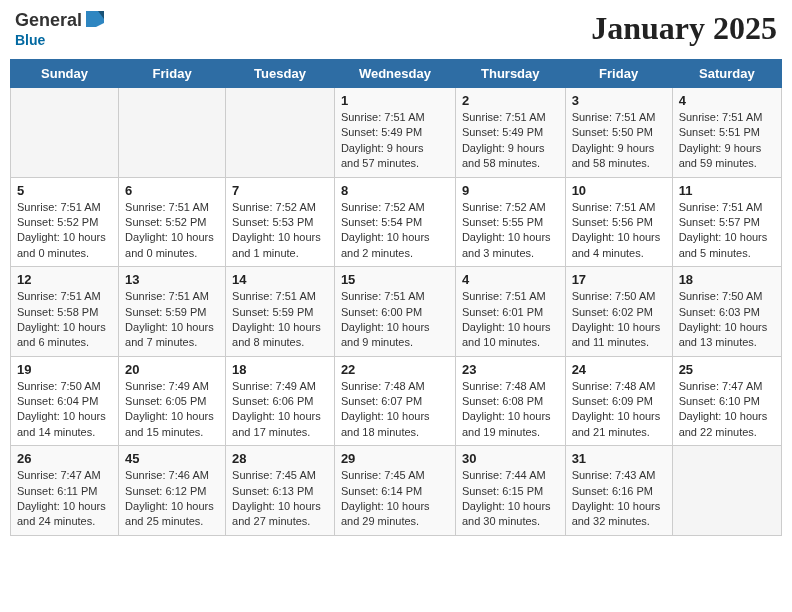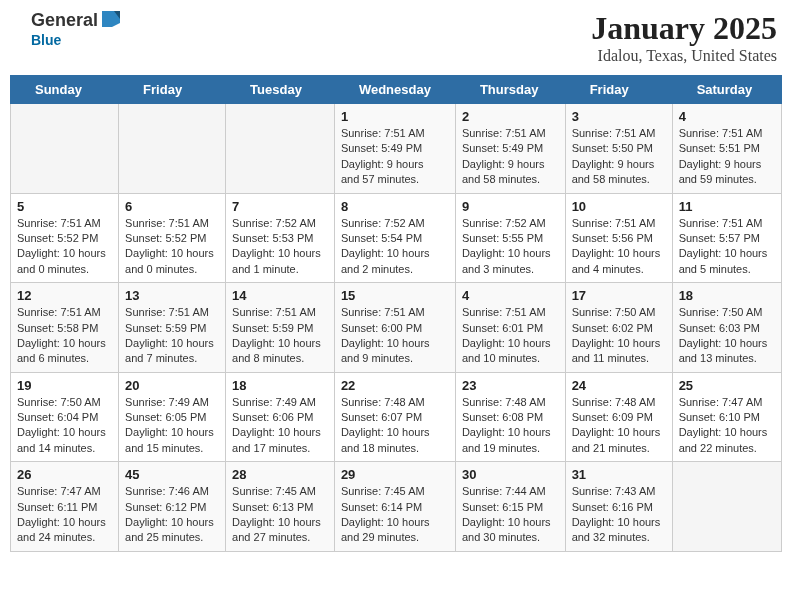--- a/index.html
+++ b/index.html
@@ -9,21 +9,20 @@
       width: 792px;
       min-height: 612px;
       padding: 10px;
     }
     .header {
       display: flex;
       justify-content: space-between;
       align-items: flex-start;
       margin-bottom: 10px;
       padding: 0 5px;
-      margin-left: 16px;
     }
     .logo {
       display: flex;
       flex-direction: column;
       align-items: flex-start;
     }
     .logo-row {
       display: flex;
       align-items: center;
     }
@@ -41,21 +40,21 @@
       color: #444;
     }
     .calendar {
       width: 100%;
       border-collapse: collapse;
       border: 1px solid #bbb;
     }
     .calendar th {
       background: #2e6da4;
       color: #fff;
-      text-align: left;
+      text-align: center;
       padding: 6px 24px;
       font-size: 13px;
       border: 1px solid #2e6da4;
     }
     .calendar td {
       vertical-align: top;
       padding: 5px 6px;
       border: 1px solid #ccc;
       font-size: 11px;
       color: #222;
@@ -97,21 +96,20 @@
           <polygon points="14,2 20,2 20,10" fill="#1a5276"></polygon>
         </svg>
       </span>
     </div>
     <div>
       <span style="font-size:14px;font-weight:bold;color:#0369a1;text-align:center;">Blue</span>
     </div>
   </div>
   <div class="title-block">
     <div class="month-title">January 2025</div>
-    <div class="location-title">Idalou, Texas, United States</div>
   </div>
 </div>
 
 <table class="calendar">
   <thead>
     <tr>
       <th>Sunday</th>
       <th>Friday</th>
       <th>Tuesday</th>
       <th>Wednesday</th>

